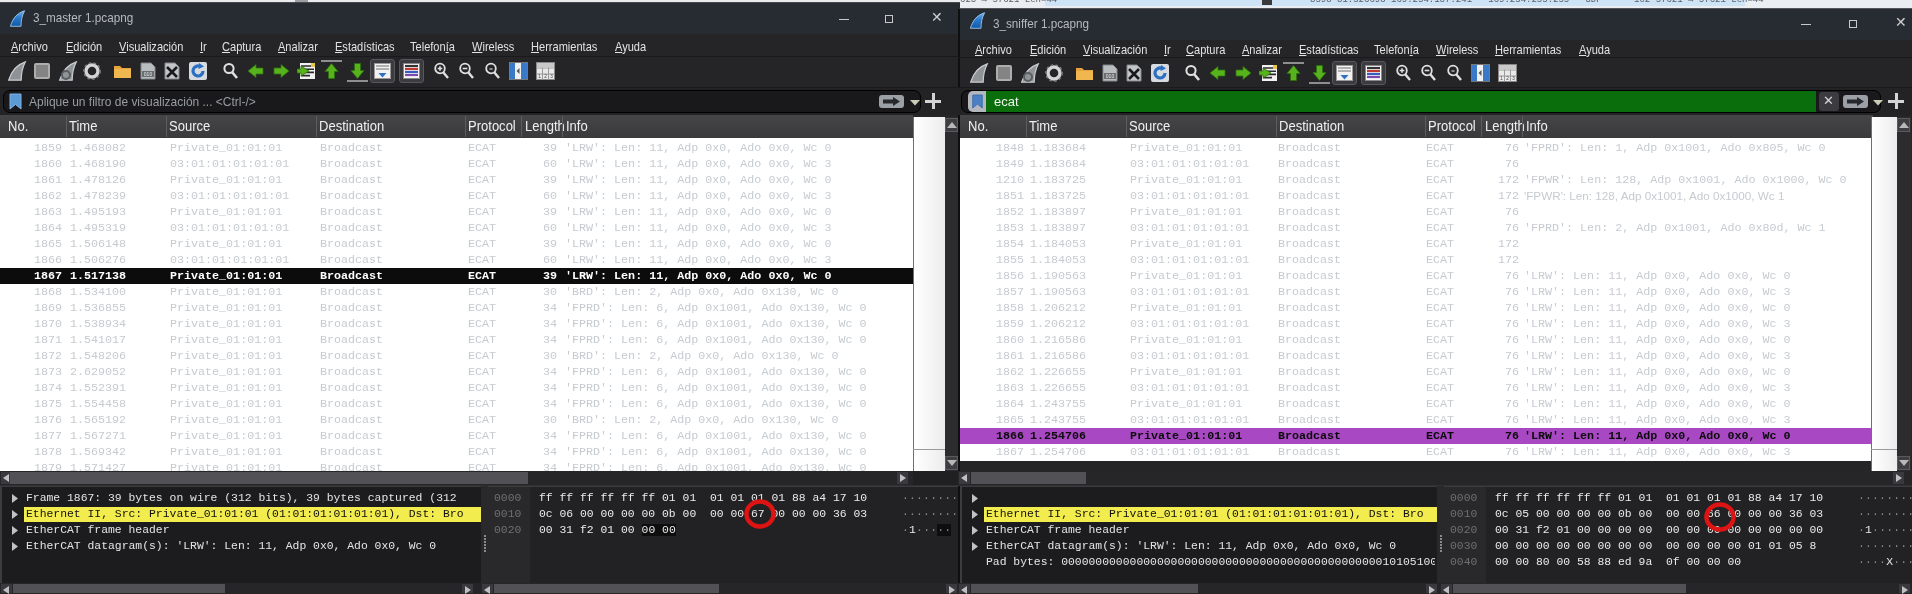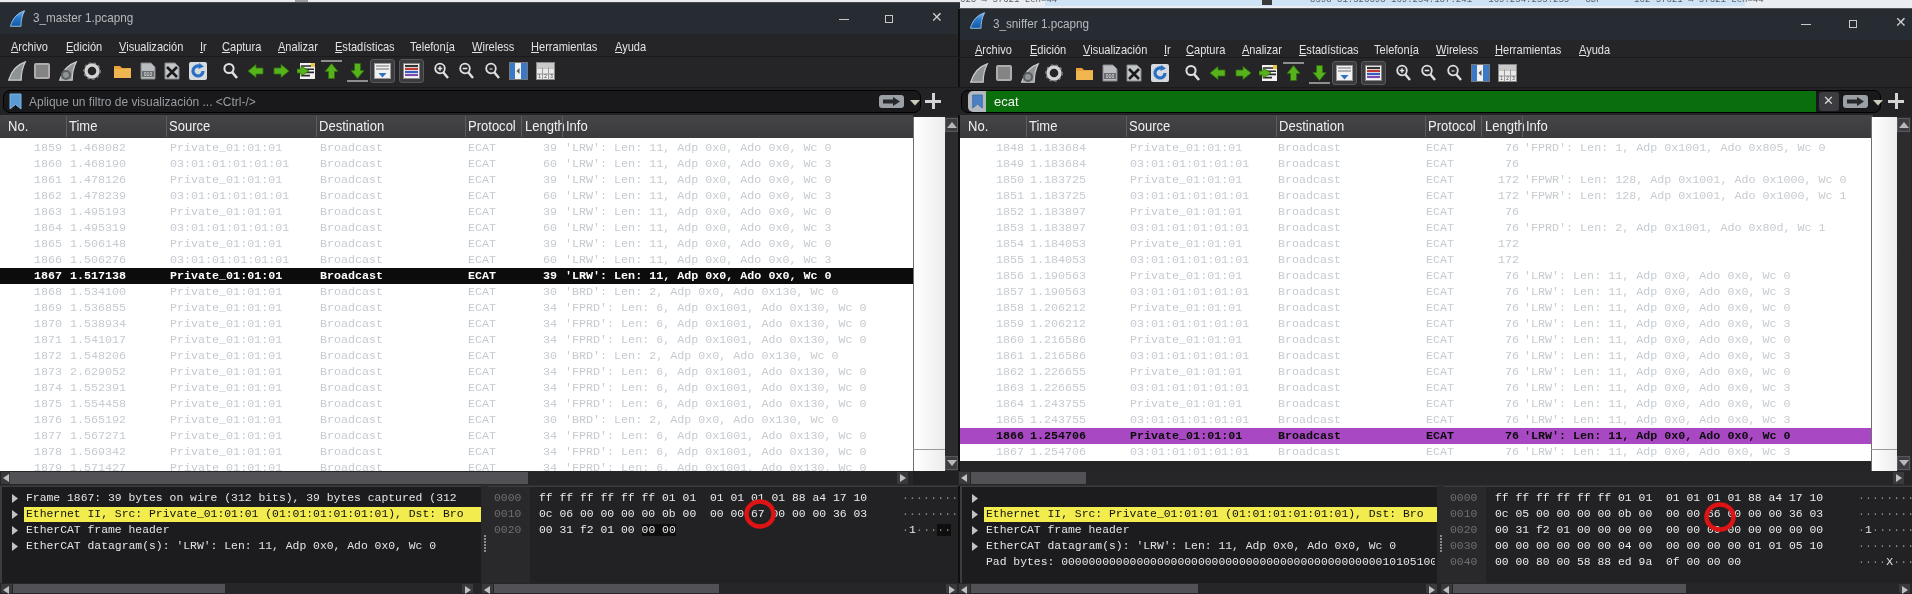--- a/index.html
+++ b/index.html
@@ -613,34 +613,34 @@
       <div style="position:absolute;top:2px;font-weight:400;font-size:11.7px;font-family:var(--fm);line-height:16px;color:#c6cbd0;white-space:pre;left:318px;">Broadcast</div>
       <div style="position:absolute;top:2px;font-weight:400;font-size:11.7px;font-family:var(--fm);line-height:16px;color:#c6cbd0;white-space:pre;left:466px;">ECAT</div>
       <div style="position:absolute;top:2px;font-weight:400;font-size:11.7px;font-family:var(--fm);line-height:16px;color:#c6cbd0;white-space:pre;left:0px;width:559px;text-align:right;">76</div>
       <div style="position:absolute;top:2px;font-weight:400;font-size:11.7px;font-family:var(--fm);line-height:16px;color:#c6cbd0;white-space:pre;left:564px;">'FPRD': Len: 1, Adp 0x1001, Ado 0x805, Wc 0</div>
       <div style="position:absolute;top:18px;font-weight:400;font-size:11.7px;font-family:var(--fm);line-height:16px;color:#c6cbd0;white-space:pre;left:0px;width:64px;text-align:right;">1849</div>
       <div style="position:absolute;top:18px;font-weight:400;font-size:11.7px;font-family:var(--fm);line-height:16px;color:#c6cbd0;white-space:pre;left:70px;">1.183684</div>
       <div style="position:absolute;top:18px;font-weight:400;font-size:11.7px;font-family:var(--fm);line-height:16px;color:#c6cbd0;white-space:pre;left:170px;">03:01:01:01:01:01</div>
       <div style="position:absolute;top:18px;font-weight:400;font-size:11.7px;font-family:var(--fm);line-height:16px;color:#c6cbd0;white-space:pre;left:318px;">Broadcast</div>
       <div style="position:absolute;top:18px;font-weight:400;font-size:11.7px;font-family:var(--fm);line-height:16px;color:#c6cbd0;white-space:pre;left:466px;">ECAT</div>
       <div style="position:absolute;top:18px;font-weight:400;font-size:11.7px;font-family:var(--fm);line-height:16px;color:#c6cbd0;white-space:pre;left:0px;width:559px;text-align:right;">76</div>
-      <div style="position:absolute;top:34px;font-weight:400;font-size:11.7px;font-family:var(--fm);line-height:16px;color:#c6cbd0;white-space:pre;left:0px;width:64px;text-align:right;">1850</div>
+      <div style="position:absolute;top:34px;font-weight:400;font-size:11.7px;font-family:var(--fm);line-height:16px;color:#c6cbd0;white-space:pre;left:0px;width:64px;text-align:right;">1210</div>
       <div style="position:absolute;top:34px;font-weight:400;font-size:11.7px;font-family:var(--fm);line-height:16px;color:#c6cbd0;white-space:pre;left:70px;">1.183725</div>
       <div style="position:absolute;top:34px;font-weight:400;font-size:11.7px;font-family:var(--fm);line-height:16px;color:#c6cbd0;white-space:pre;left:170px;">Private_01:01:01</div>
       <div style="position:absolute;top:34px;font-weight:400;font-size:11.7px;font-family:var(--fm);line-height:16px;color:#c6cbd0;white-space:pre;left:318px;">Broadcast</div>
       <div style="position:absolute;top:34px;font-weight:400;font-size:11.7px;font-family:var(--fm);line-height:16px;color:#c6cbd0;white-space:pre;left:466px;">ECAT</div>
       <div style="position:absolute;top:34px;font-weight:400;font-size:11.7px;font-family:var(--fm);line-height:16px;color:#c6cbd0;white-space:pre;left:0px;width:559px;text-align:right;">172</div>
       <div style="position:absolute;top:34px;font-weight:400;font-size:11.7px;font-family:var(--fm);line-height:16px;color:#c6cbd0;white-space:pre;left:564px;">'FPWR': Len: 128, Adp 0x1001, Ado 0x1000, Wc 0</div>
       <div style="position:absolute;top:50px;font-weight:400;font-size:11.7px;font-family:var(--fm);line-height:16px;color:#c6cbd0;white-space:pre;left:0px;width:64px;text-align:right;">1851</div>
       <div style="position:absolute;top:50px;font-weight:400;font-size:11.7px;font-family:var(--fm);line-height:16px;color:#c6cbd0;white-space:pre;left:70px;">1.183725</div>
       <div style="position:absolute;top:50px;font-weight:400;font-size:11.7px;font-family:var(--fm);line-height:16px;color:#c6cbd0;white-space:pre;left:170px;">03:01:01:01:01:01</div>
       <div style="position:absolute;top:50px;font-weight:400;font-size:11.7px;font-family:var(--fm);line-height:16px;color:#c6cbd0;white-space:pre;left:318px;">Broadcast</div>
       <div style="position:absolute;top:50px;font-weight:400;font-size:11.7px;font-family:var(--fm);line-height:16px;color:#c6cbd0;white-space:pre;left:466px;">ECAT</div>
       <div style="position:absolute;top:50px;font-weight:400;font-size:11.7px;font-family:var(--fm);line-height:16px;color:#c6cbd0;white-space:pre;left:0px;width:559px;text-align:right;">172</div>
-      <div style="position:absolute;top:50px;font-weight:400;font-size:11.7px;font-family:Liberation Mono, monospace;line-height:16px;color:#c6cbd0;white-space:pre;left:564px;">'FPWR': Len: 128, Adp 0x1001, Ado 0x1000, Wc 1</div>
+      <div style="position:absolute;top:50px;font-weight:400;font-size:11.7px;font-family:Liberation Sans, sans-serif;line-height:16px;color:#c6cbd0;white-space:pre;left:564px;">'FPWR': Len: 128, Adp 0x1001, Ado 0x1000, Wc 1</div>
       <div style="position:absolute;top:66px;font-weight:400;font-size:11.7px;font-family:var(--fm);line-height:16px;color:#c6cbd0;white-space:pre;left:0px;width:64px;text-align:right;">1852</div>
       <div style="position:absolute;top:66px;font-weight:400;font-size:11.7px;font-family:var(--fm);line-height:16px;color:#c6cbd0;white-space:pre;left:70px;">1.183897</div>
       <div style="position:absolute;top:66px;font-weight:400;font-size:11.7px;font-family:var(--fm);line-height:16px;color:#c6cbd0;white-space:pre;left:170px;">Private_01:01:01</div>
       <div style="position:absolute;top:66px;font-weight:400;font-size:11.7px;font-family:var(--fm);line-height:16px;color:#c6cbd0;white-space:pre;left:318px;">Broadcast</div>
       <div style="position:absolute;top:66px;font-weight:400;font-size:11.7px;font-family:var(--fm);line-height:16px;color:#c6cbd0;white-space:pre;left:466px;">ECAT</div>
       <div style="position:absolute;top:66px;font-weight:400;font-size:11.7px;font-family:var(--fm);line-height:16px;color:#c6cbd0;white-space:pre;left:0px;width:559px;text-align:right;">76</div>
       <div style="position:absolute;top:82px;font-weight:400;font-size:11.7px;font-family:var(--fm);line-height:16px;color:#c6cbd0;white-space:pre;left:0px;width:64px;text-align:right;">1853</div>
       <div style="position:absolute;top:82px;font-weight:400;font-size:11.7px;font-family:var(--fm);line-height:16px;color:#c6cbd0;white-space:pre;left:70px;">1.183897</div>
       <div style="position:absolute;top:82px;font-weight:400;font-size:11.7px;font-family:var(--fm);line-height:16px;color:#c6cbd0;white-space:pre;left:170px;">03:01:01:01:01:01</div>
       <div style="position:absolute;top:82px;font-weight:400;font-size:11.7px;font-family:var(--fm);line-height:16px;color:#c6cbd0;white-space:pre;left:318px;">Broadcast</div>
@@ -807,21 +807,21 @@
     <div style="position:absolute;left:1450px;top:490px;font-size:11.4px;font-family:var(--fm);line-height:16px;color:#6f6f6f;white-space:pre;">0000</div>
     <div style="position:absolute;left:1495px;top:490px;font-size:11.4px;font-family:var(--fm);line-height:16px;color:#eaeaea;white-space:pre;">ff ff ff ff ff ff 01 01  01 01 01 01 88 a4 17 10</div>
     <div style="position:absolute;left:1858px;top:490px;width:54px;overflow:hidden;font-size:11.4px;font-family:var(--fm);line-height:16px;color:#8a8a8a;white-space:pre;letter-spacing:0.2px;">········ </div>
     <div style="position:absolute;left:1450px;top:506px;font-size:11.4px;font-family:var(--fm);line-height:16px;color:#6f6f6f;white-space:pre;">0010</div>
     <div style="position:absolute;left:1495px;top:506px;font-size:11.4px;font-family:var(--fm);line-height:16px;color:#eaeaea;white-space:pre;">0c 05 00 00 00 00 0b 00  00 00 66 00 00 00 36 03</div>
     <div style="position:absolute;left:1858px;top:506px;width:54px;overflow:hidden;font-size:11.4px;font-family:var(--fm);line-height:16px;color:#8a8a8a;white-space:pre;letter-spacing:0.2px;">········ </div>
     <div style="position:absolute;left:1450px;top:522px;font-size:11.4px;font-family:var(--fm);line-height:16px;color:#6f6f6f;white-space:pre;">0020</div>
     <div style="position:absolute;left:1495px;top:522px;font-size:11.4px;font-family:var(--fm);line-height:16px;color:#eaeaea;white-space:pre;">00 31 f2 01 00 00 00 00  00 00 00 00 00 00 00 00</div>
     <div style="position:absolute;left:1858px;top:522px;width:54px;overflow:hidden;font-size:11.4px;font-family:var(--fm);line-height:16px;color:#8a8a8a;white-space:pre;letter-spacing:0.2px;">·<span style="color:#e8e8e8">1</span>······ </div>
     <div style="position:absolute;left:1450px;top:538px;font-size:11.4px;font-family:var(--fm);line-height:16px;color:#6f6f6f;white-space:pre;">0030</div>
-    <div style="position:absolute;left:1495px;top:538px;font-size:11.4px;font-family:var(--fm);line-height:16px;color:#eaeaea;white-space:pre;">00 00 00 00 00 00 04 00  00 00 00 00 01 01 05 10</div>
+    <div style="position:absolute;left:1495px;top:538px;font-size:11.4px;font-family:var(--fm);line-height:16px;color:#eaeaea;white-space:pre;">00 00 00 00 00 00 00 00  00 00 00 00 01 01 05 8</div>
     <div style="position:absolute;left:1858px;top:538px;width:54px;overflow:hidden;font-size:11.4px;font-family:var(--fm);line-height:16px;color:#8a8a8a;white-space:pre;letter-spacing:0.2px;">········ </div>
     <div style="position:absolute;left:1450px;top:554px;font-size:11.4px;font-family:var(--fm);line-height:16px;color:#6f6f6f;white-space:pre;">0040</div>
     <div style="position:absolute;left:1495px;top:554px;font-size:11.4px;font-family:var(--fm);line-height:16px;color:#eaeaea;white-space:pre;">00 00 80 00 58 88 ed 9a  0f 00 00 00</div>
     <div style="position:absolute;left:1858px;top:554px;width:54px;overflow:hidden;font-size:11.4px;font-family:var(--fm);line-height:16px;color:#8a8a8a;white-space:pre;letter-spacing:0.2px;">····<span style="color:#e8e8e8">X</span>···</div>
     <svg style="position:absolute;left:1704px;top:502px" width="32" height="30" viewBox="0 0 32 30">
       <ellipse cx="16" cy="15" rx="13.5" ry="12.5" fill="none" stroke="#de1414" stroke-width="4.5"></ellipse>
     </svg>
 <div style="position:absolute;left:958px;top:583px;width:479px;height:11px;background:#262628;"></div>
     <div style="position:absolute;left:959px;top:584px;width:11px;height:9px;background:#3a3a3e;"></div>
     <svg style="position:absolute;left:961px;top:586px" width="6" height="8" viewBox="0 0 6 8">

